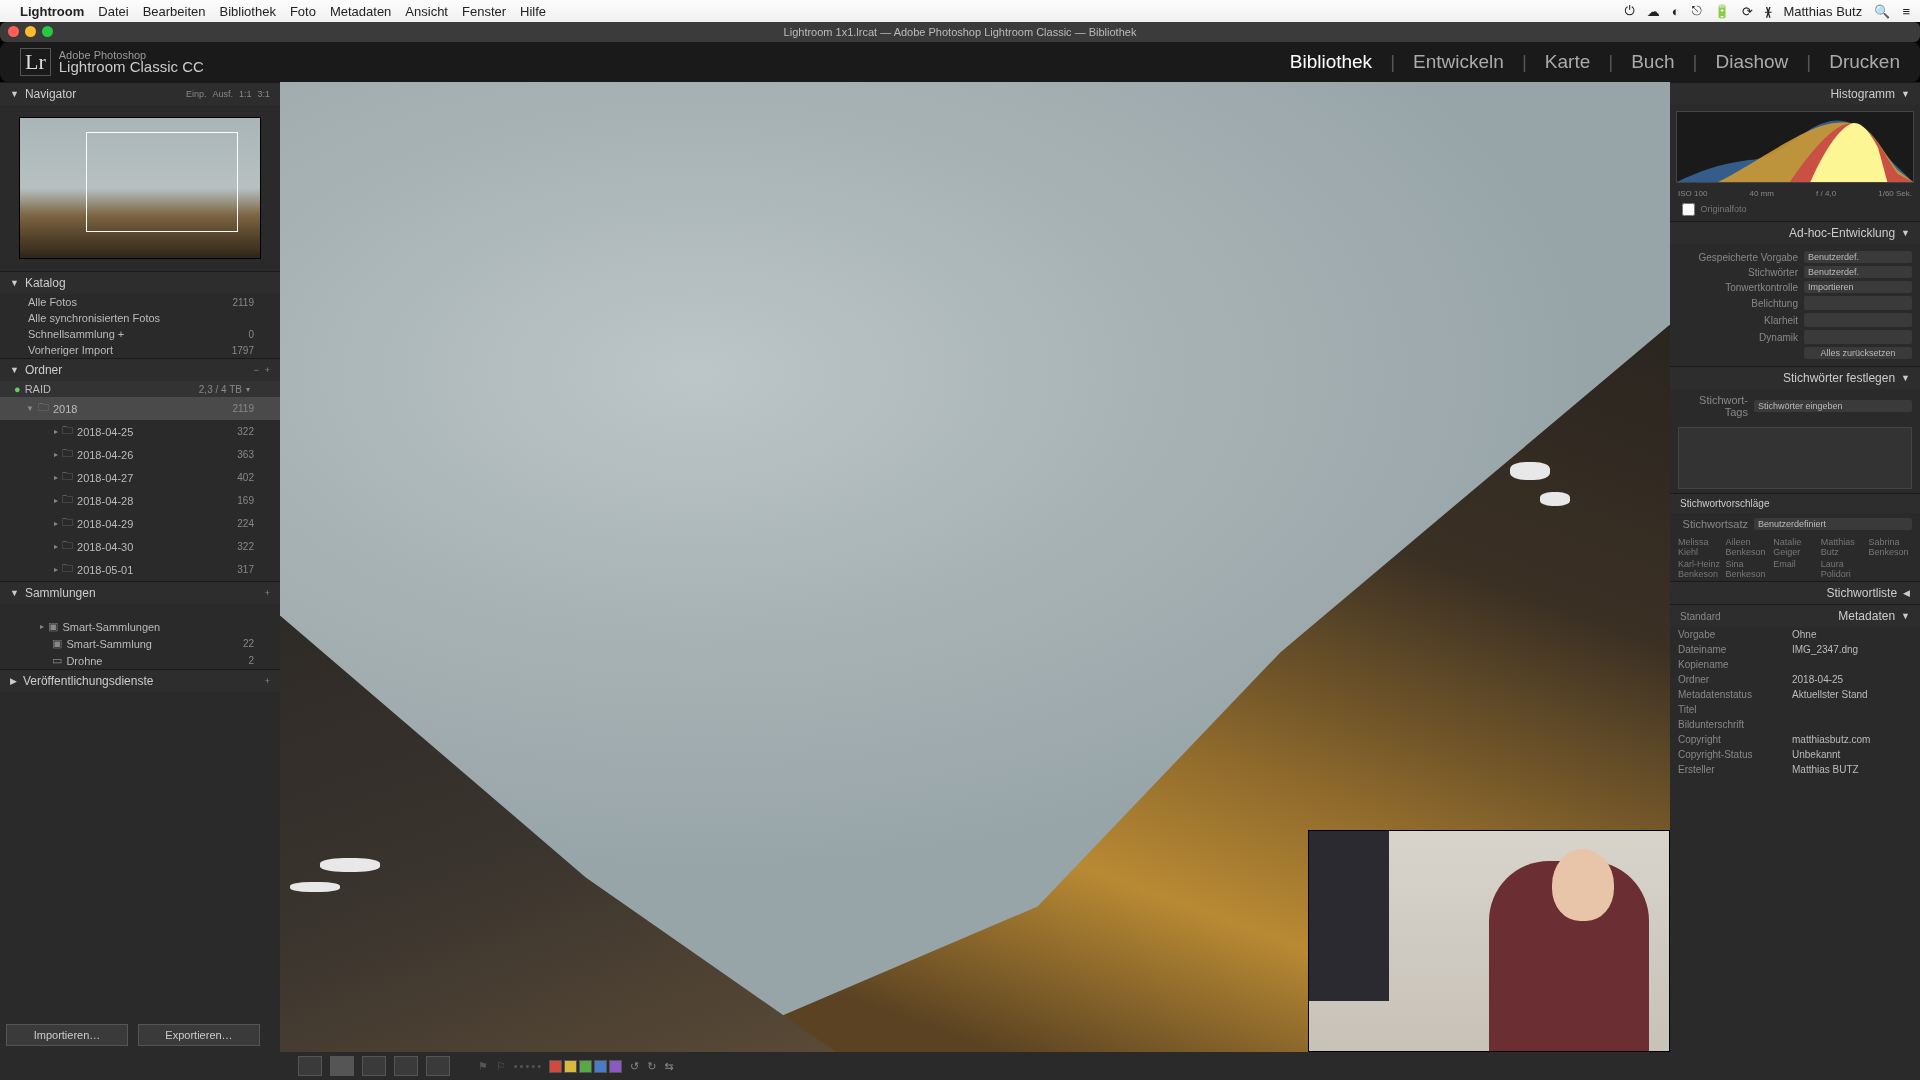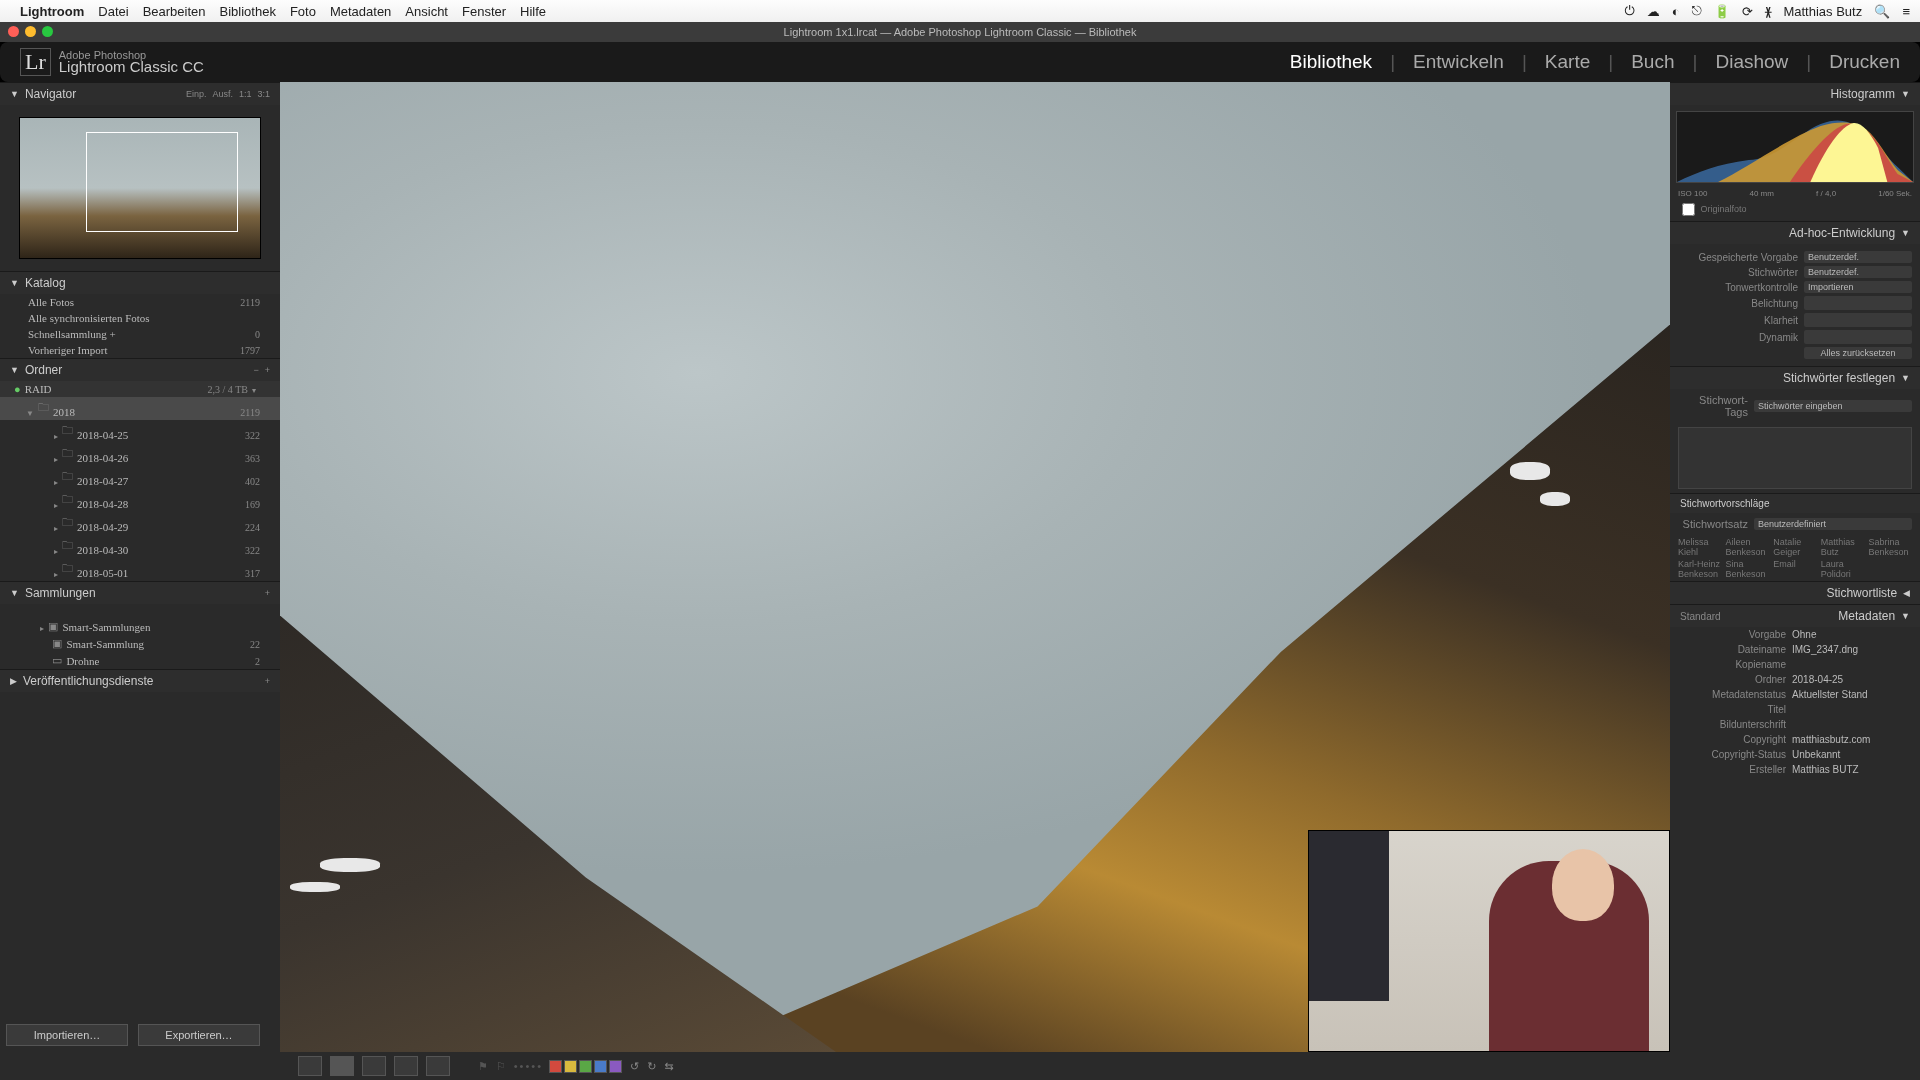--- a/index.html
+++ b/index.html
@@ -4,21 +4,21 @@
 <style>
 html,body{margin:0;padding:0;width:1920px;height:1080px;background:#000;font-family:"Helvetica Neue",Arial,sans-serif;color:#ccc;font-size:11px;overflow:hidden;}
 
 .menubar{height:22px;background:linear-gradient(#fdfdfd,#f0f0f0);display:flex;align-items:center;padding:0 10px;font-size:13px;color:#222;}
 .menubar .apple{font-size:15px;margin-right:10px;}
 .menubar .app{font-weight:bold;margin-right:14px;}
 .menubar .mitem{margin-right:14px;}
 .menubar .spacer{flex:1;}
 .menubar .sysicon{margin-left:12px;font-size:13px;}
 
-.titlebar{height:20px;background:#3b3b3b;display:flex;align-items:center;justify-content:center;font-size:11px;color:#bbb;position:relative;}
+.titlebar{height:20px;background:#3b3b3b;display:flex;align-items:center;justify-content:center;font-size:11px;color:#bbb;position:relative;border-radius:6px;}
 .traffic{position:absolute;left:8px;top:4px;display:flex;gap:6px;}
 .traffic span{width:11px;height:11px;border-radius:50%;display:block;}
 .tl-r{background:#ff5f57;} .tl-y{background:#febc2e;} .tl-g{background:#28c840;}
 
 .identity{height:40px;background:#1a1a1a;display:flex;align-items:center;padding:0 20px;border-radius:8px;}
 .identity .lr{font-family:Georgia,serif;font-size:22px;color:#ddd;margin-right:8px;border:1px solid #555;padding:0 4px;}
 .identity .prod{font-size:11px;color:#999;line-height:11px;}
 .identity .prod .big{font-size:15px;color:#ccc;}
 .identity .modspacer{flex:1;}
 .modules{display:flex;gap:18px;font-size:19px;color:#aaa;}
@@ -35,39 +35,39 @@
 .phead .tri{margin-right:6px;font-size:9px;}
 .phead .fill{flex:1;}
 .phead .small{font-size:9px;color:#888;margin-left:6px;}
 .phead.r{justify-content:flex-end;}
 .phead.r .tri{margin-left:6px;margin-right:0;}
 .phead.r .title{order:-1;flex:1;text-align:right;}
 
 .navthumb{margin:12px auto;width:240px;height:140px;background:linear-gradient(to bottom,#a9b5b7 0%,#b7c1c2 50%,#7a6340 70%,#2e2418 100%);position:relative;border:1px solid #000;}
 .navthumb .crop{position:absolute;left:66px;top:14px;width:150px;height:98px;border:1px solid #fff;}
 
-.prow{display:flex;padding:2px 20px 2px 28px;font-size:11px;color:#bbb;align-items:flex-end;font-family:Liberation Serif, serif;}
+.prow{display:flex;padding:2px 26px 2px 28px;font-size:11px;color:#bbb;align-items:center;}
 .prow .fill{flex:1;}
 .prow .cnt{color:#888;font-size:10px;}
 .prow.vol{background:#333;padding-left:14px;}
 .prow.yr{background:#3d3d3d;padding-left:26px;}
 .prow.yr.sel{background:#4a4a4a;}
 .prow .tri2{font-size:8px;margin-right:4px;color:#888;}
 .prow .fold{margin-right:4px;color:#888;}
 
 .rpanel-body{padding:4px 8px;font-size:10px;color:#999;}
 .rline{display:flex;align-items:center;margin:3px 0;}
 .rline .lbl{flex:1;text-align:right;padding-right:6px;color:#888;}
 .rline .val{width:100px;background:#3a3a3a;padding:1px 4px;border-radius:2px;color:#bbb;font-size:9px;}
 .rline .valwide{flex:1;background:#3a3a3a;padding:1px 4px;border-radius:2px;color:#bbb;font-size:9px;}
 .histo{height:70px;margin:6px;background:#1a1a1a;position:relative;border:1px solid #444;overflow:hidden;}
 .kwbox{height:60px;background:#333;margin:4px 8px;border:1px solid #444;}
 .kwsugg{display:grid;grid-template-columns:1fr 1fr 1fr 1fr 1fr;gap:2px 4px;padding:2px 8px;font-size:9px;color:#777;}
 .meta-row{display:flex;padding:2px 8px;font-size:10px;}
-.meta-row .ml{flex:1;text-align:right;color:#888;padding-right:6px;}
+.meta-row .ml{flex:1;color:#888;padding-right:6px;}
 .meta-row .mv{width:120px;color:#bbb;}
 .btnrow{display:flex;gap:1px;}
 .minibtn{flex:1;height:12px;background:#3a3a3a;}
 
 .toolbar{height:28px;background:#2a2a2a;display:flex;align-items:center;padding:0 10px;gap:8px;}
 .tbtn{width:22px;height:18px;background:#3a3a3a;border:1px solid #555;}
 .tbtn.active{background:#555;}
 .stars{display:flex;gap:2px;color:#555;font-size:11px;}
 .colorlabels{display:flex;gap:2px;}
 .colorlabels span{width:11px;height:11px;border:1px solid #555;}

